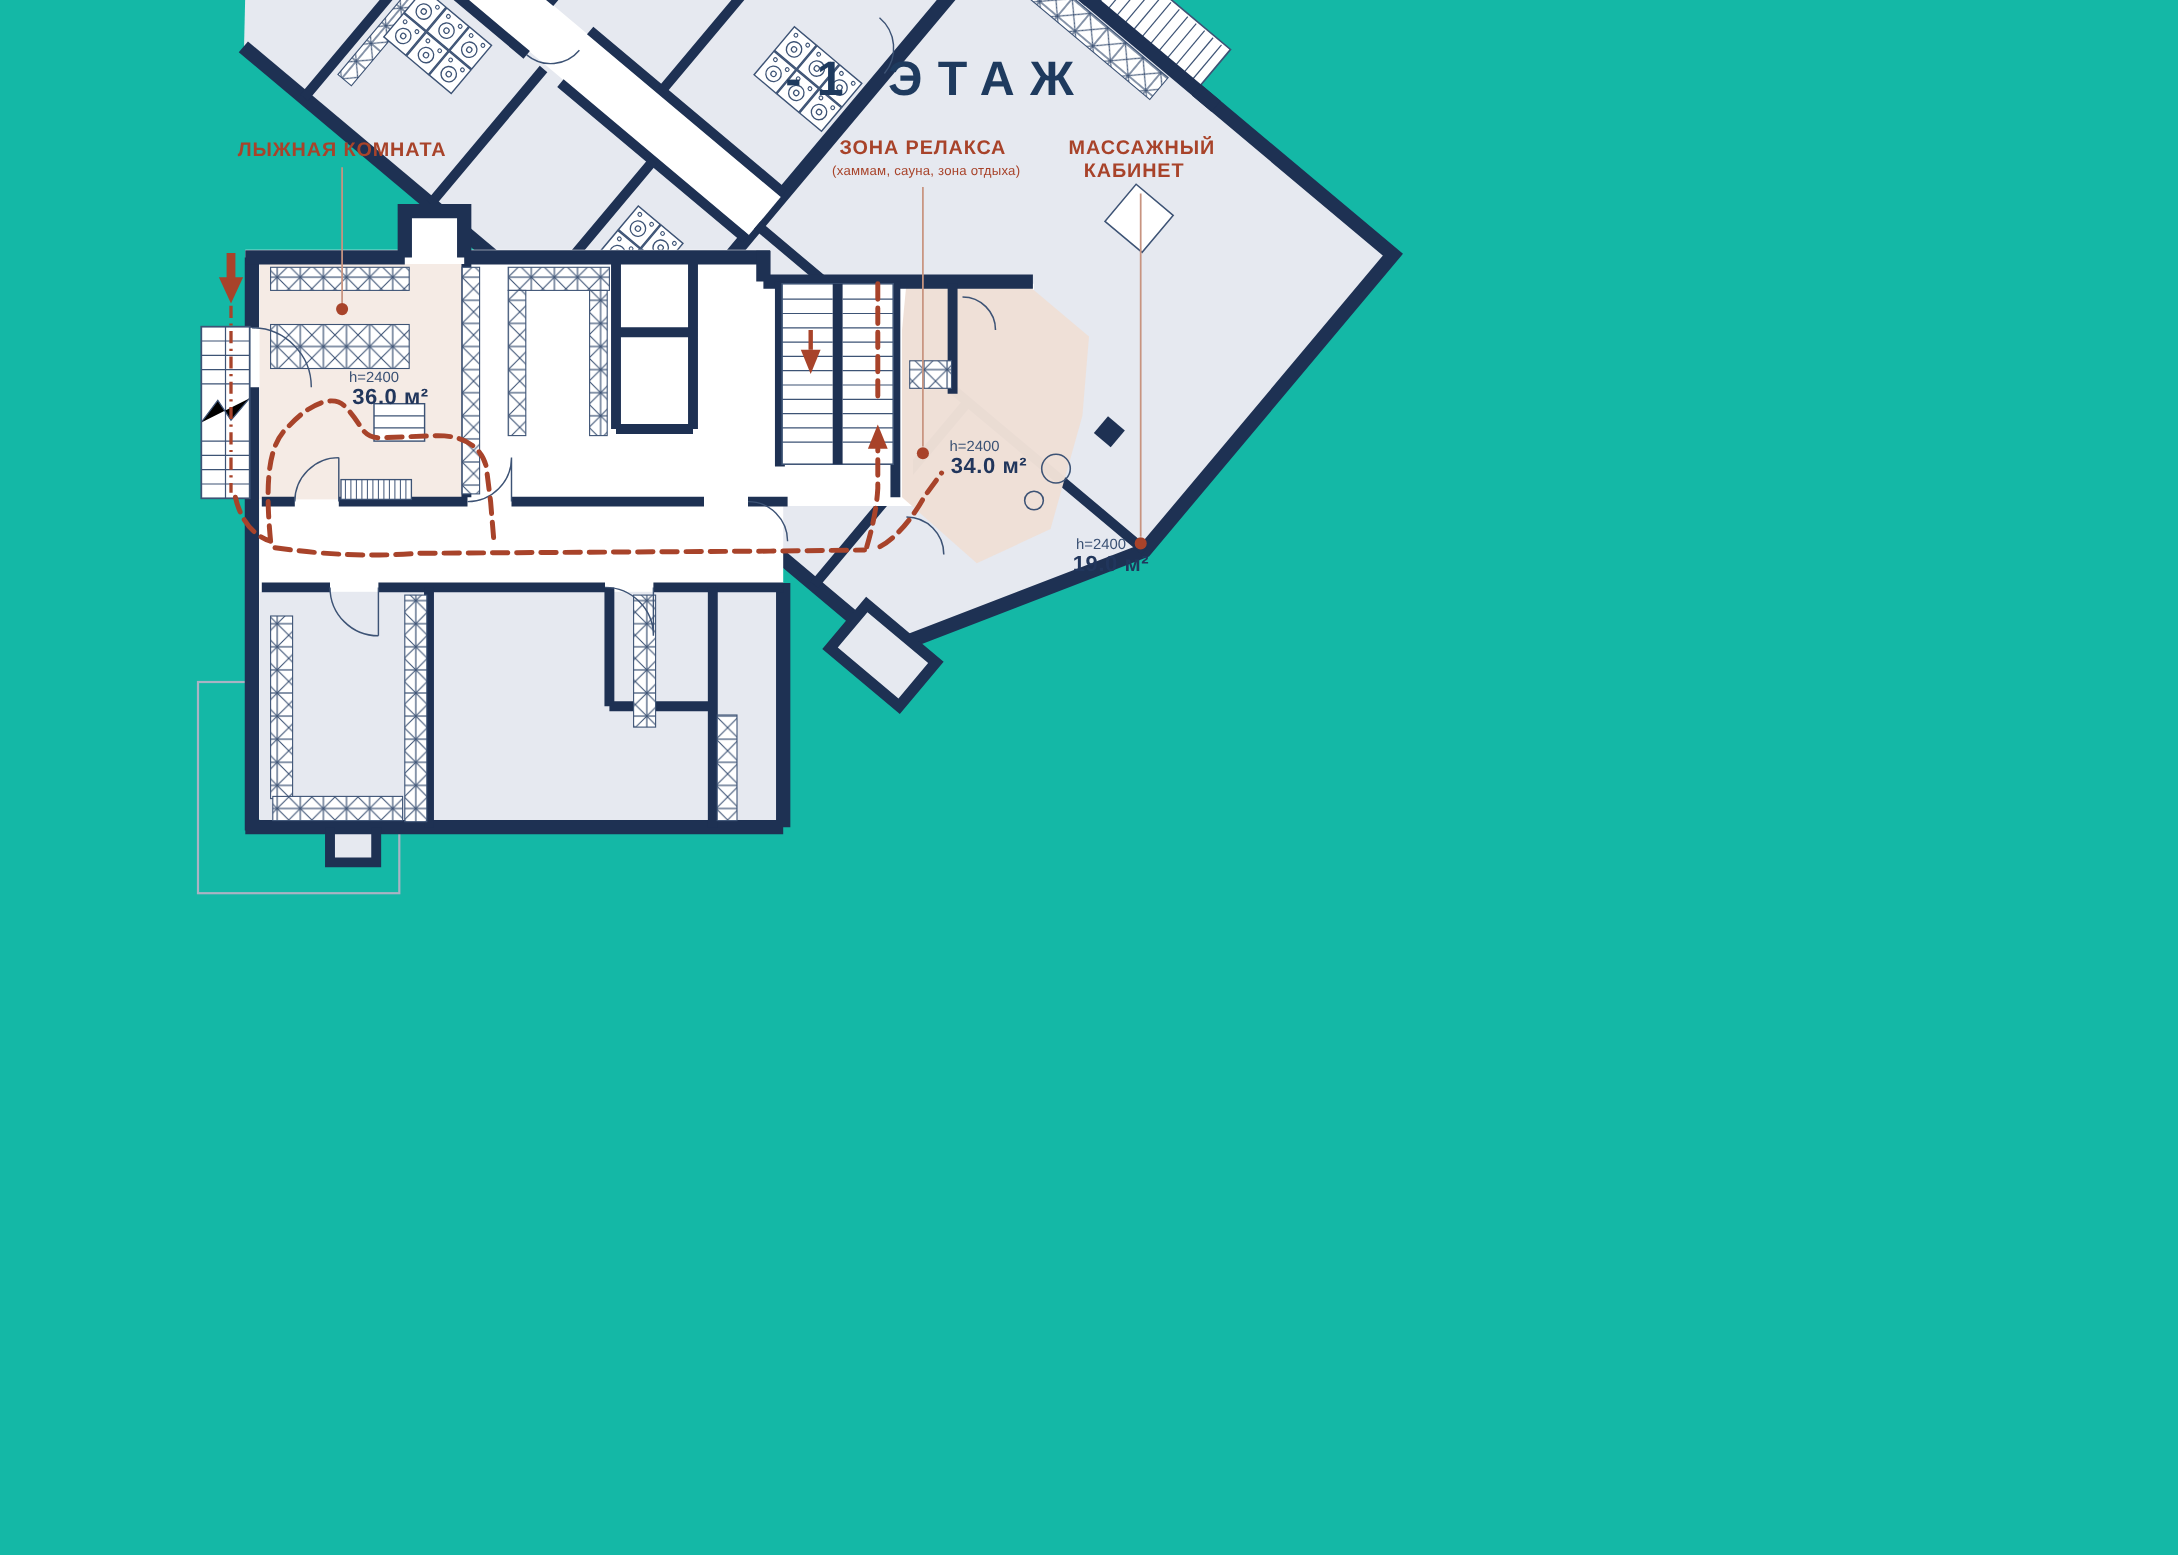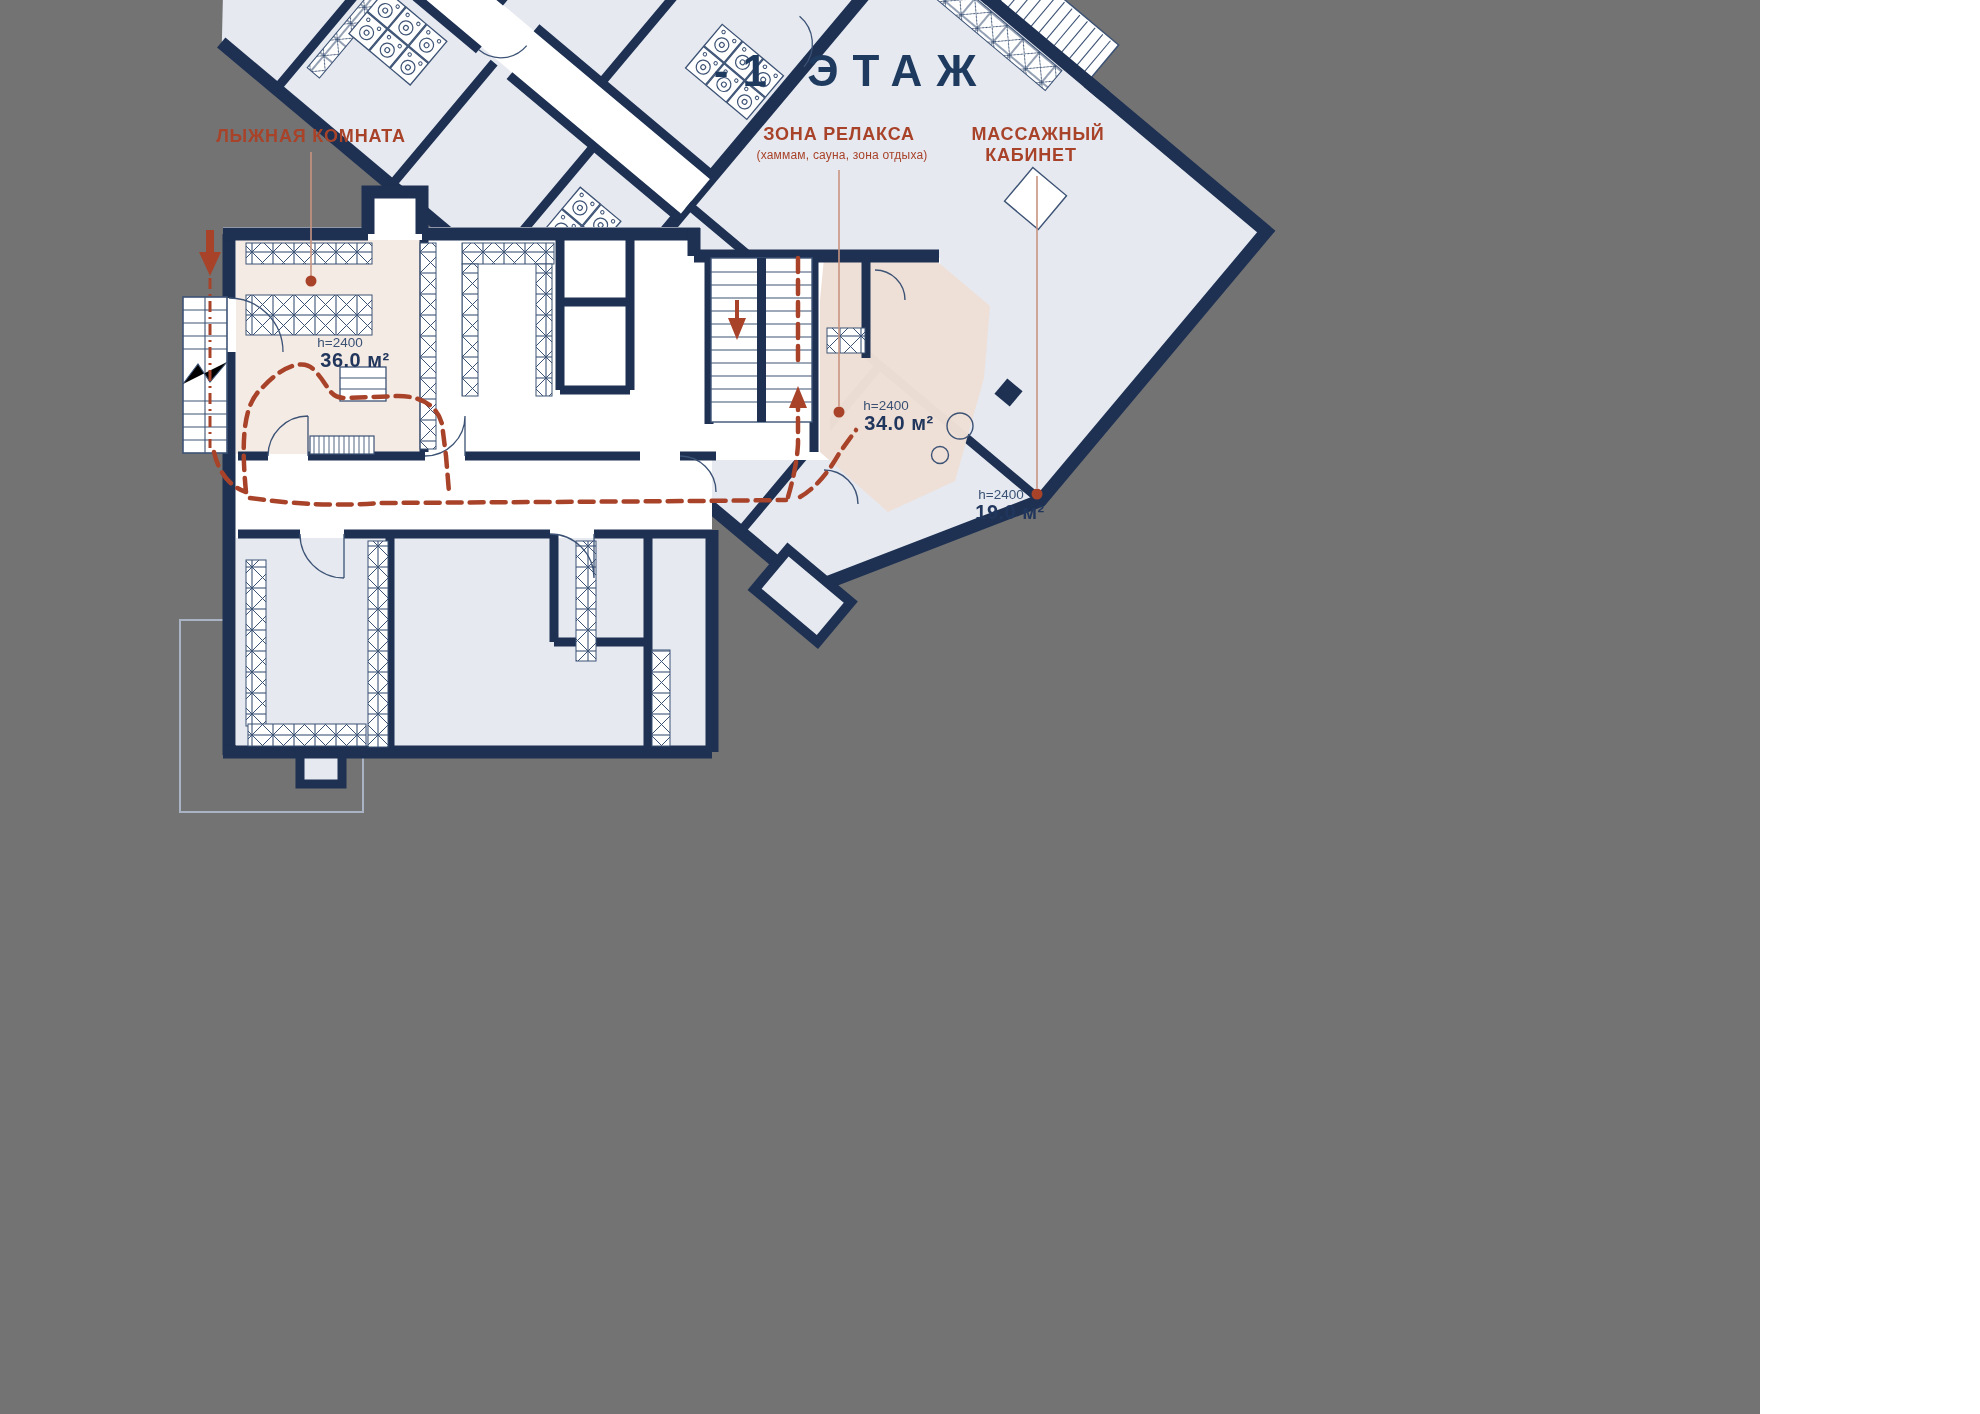--- a/index.html
+++ b/index.html
@@ -1,17 +1,17 @@
 <!DOCTYPE html>
 <html><head>
 <meta charset="utf-8">
 <style>
   html,body{margin:0;padding:0;background:#ffffff;}
   body{font-family:"Liberation Sans", sans-serif;}
-  .stage{position:relative;width:1760px;height:1414px;background:#737373;overflow:hidden;}
+  .stage{position:relative;width:1980px;height:1414px;background:#14b8a6;overflow:hidden;}
   svg{display:block;}
   text{font-family:"Liberation Sans", sans-serif;}
   .title{font-size:44px;font-weight:600;letter-spacing:14px;fill:#1e3a5e;}
   .callout{font-size:18px;font-weight:700;letter-spacing:.8px;fill:#a8432a;}
   .callout-sub{font-size:12px;font-weight:400;letter-spacing:.2px;fill:#a8432a;}
   .hval{font-size:13.5px;font-weight:400;fill:#3a5174;}
   .aval{font-size:20px;font-weight:700;fill:#21365c;letter-spacing:.5px;}
 </style>
 </head>
 <body>

